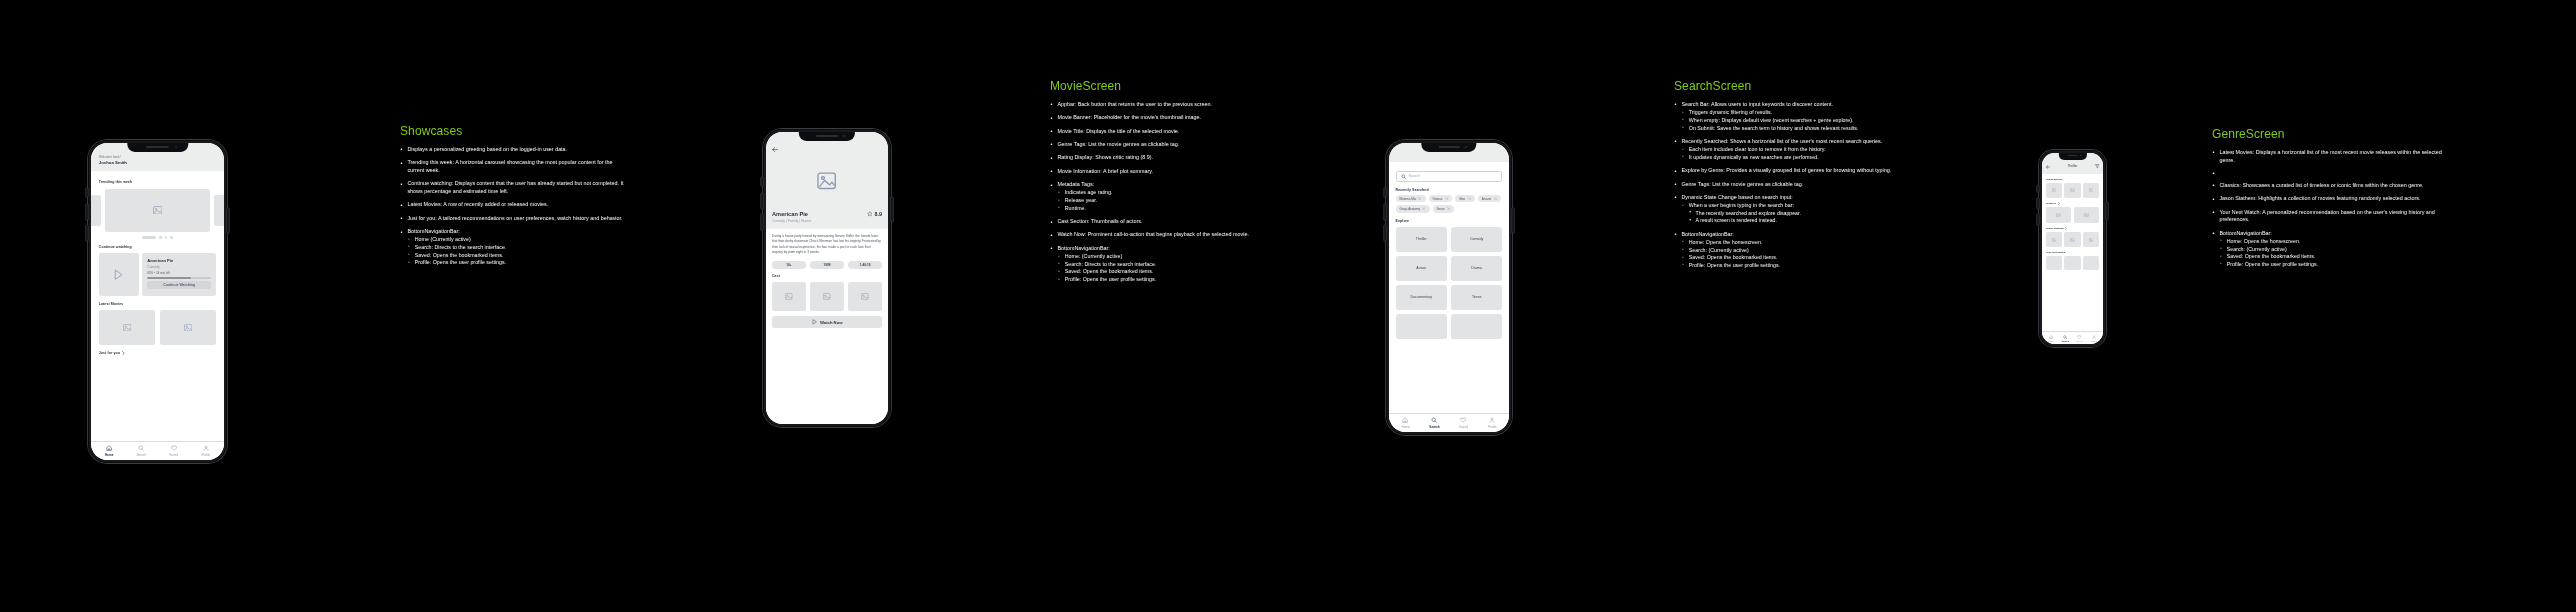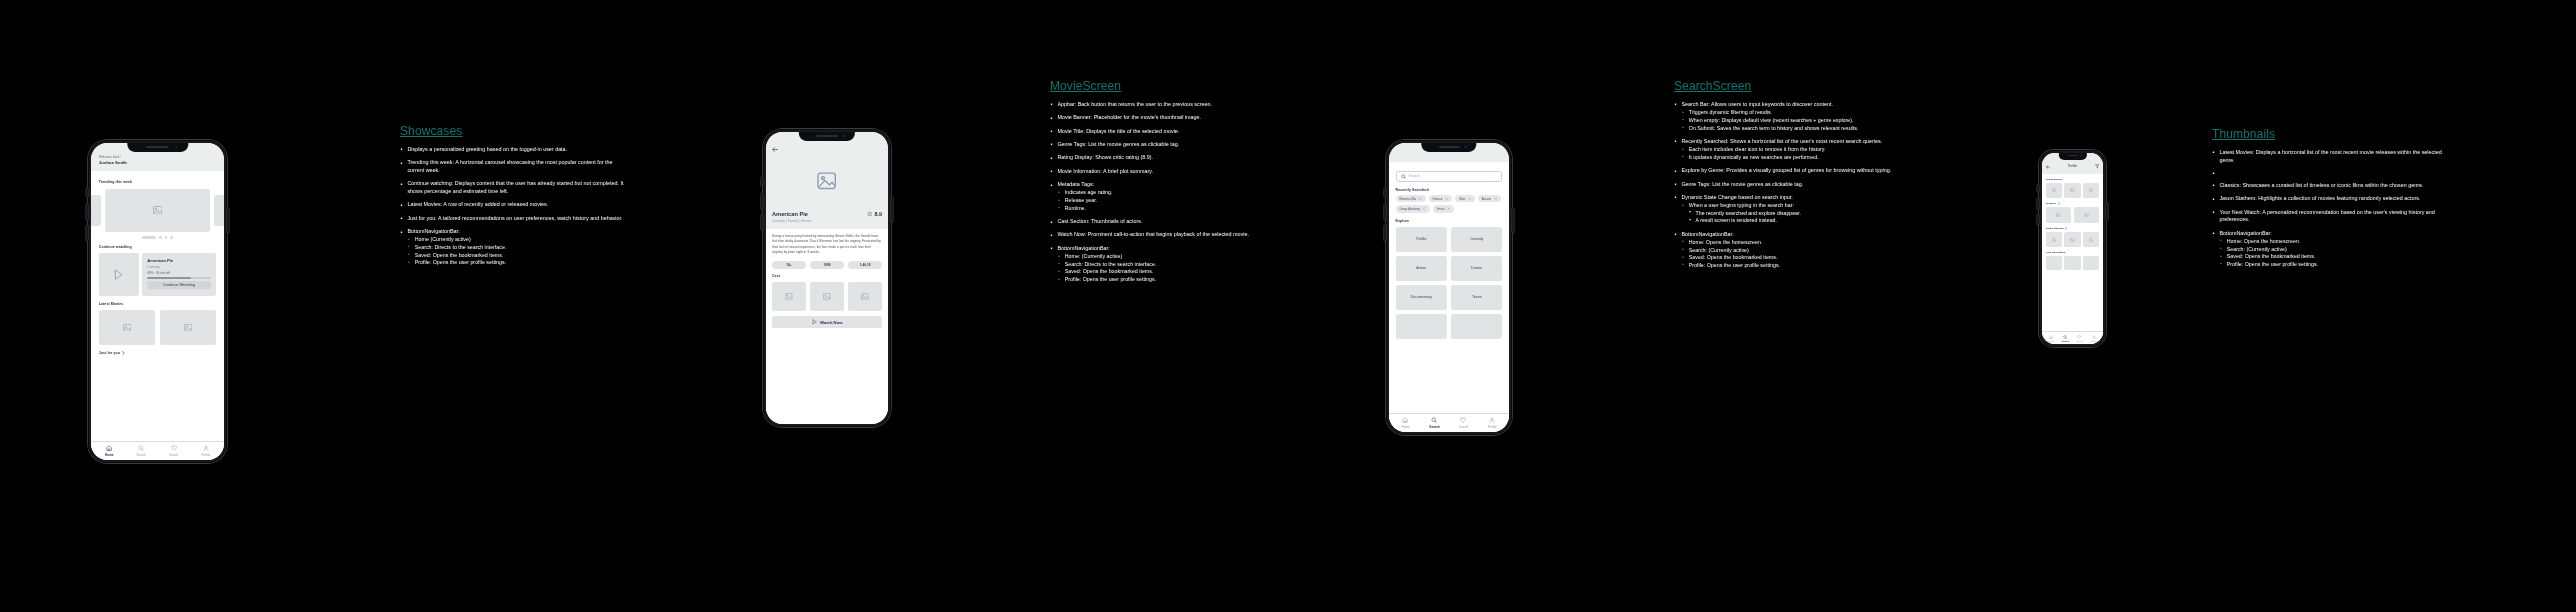--- a/index.html
+++ b/index.html
@@ -66,21 +66,21 @@
     flex:0 0 auto;
   }
   .navitem { display:flex; flex-direction:column; align-items:center; gap:1.1px; width:25%; }
   .navitem .lbl { font-size:3.1px; color:#9aa0ab; }
   .navitem.active .lbl { color:#1f2a3c; font-weight:bold; }
   .navitem svg { stroke:#9aa0ab; fill:none; stroke-width:1.5; }
   .navitem.active svg { stroke:#3d4a63; }
 
   
   .doc { color:#ffffff; }
-  .doc h2 { font-size:12px; font-weight:normal; letter-spacing:0.1px; margin-bottom:8px; color:#0f766e;text-decoration:underline; }
+  .doc h2 { font-size:12px; font-weight:normal; letter-spacing:0.1px; margin-bottom:8px; color:#84cc16; }
   ul.lv1 { list-style:none; }
   ul.lv1 > li { position:relative; padding-left:7.4px; margin-bottom:5.7px; font-size:5.4px; line-height:1.42; }
   ul.lv1 > li::before { content:"•"; position:absolute; left:0.6px; top:-0.6px; font-size:5.7px; }
   ul.lv2 { list-style:none; margin-top:0.6px; }
   ul.lv2 > li { position:relative; padding-left:7.4px; margin-bottom:0px; font-size:5.3px; line-height:1.45; }
   ul.lv2 > li::before { content:"\25E6"; position:absolute; left:0.6px; top:-0.6px; font-size:5.1px; }
   ul.lv3 { list-style:none; margin-top:0px; }
   ul.lv3 > li { position:relative; padding-left:6.8px; font-size:5.2px; line-height:1.45; }
   ul.lv3 > li::before { content:"\25AA"; position:absolute; left:0.6px; top:-0.6px; font-size:4.5px; }
   li.blank { min-height:6.2px; }
@@ -629,21 +629,21 @@
                   <path d="M3 13.6 C3 10.6 5.2 9.3 8 9.3 C10.8 9.3 13 10.6 13 13.6" fill="none" stroke-linecap="round"></path>
                 </svg>
               <span class="lbl" style="font-size:2.2px;">Profile</span>
             </div>
           </div>
         </div>
       </div>
     </div>
 
     <div class="doc" style="width:241px; margin-left:106px; margin-top:-23px;">
-      <h2>Thumbnails</h2>
+      <h2>GenreScreen</h2>
       <ul class="lv1">
         <li><span>Latest Movies: Displays a horizontal list of the most recent movie releases within the selected genre.</span></li>
         <li class="blank"><span></span></li>
         <li><span>Classics: Showcases a curated list of timeless or iconic films within the chosen genre.</span></li>
         <li><span>Jason Stathem: Highlights a collection of movies featuring randomly selected actors.</span></li>
         <li><span>Your Next Watch: A personalized recommendation based on the user's viewing history and preferences.</span></li>
         <li><span>BottomNavigationBar:</span>
           <ul class="lv2">
             <li><span>Home: Opens the homescreen.</span></li>
             <li><span>Search:  (Currently active)</span></li>

